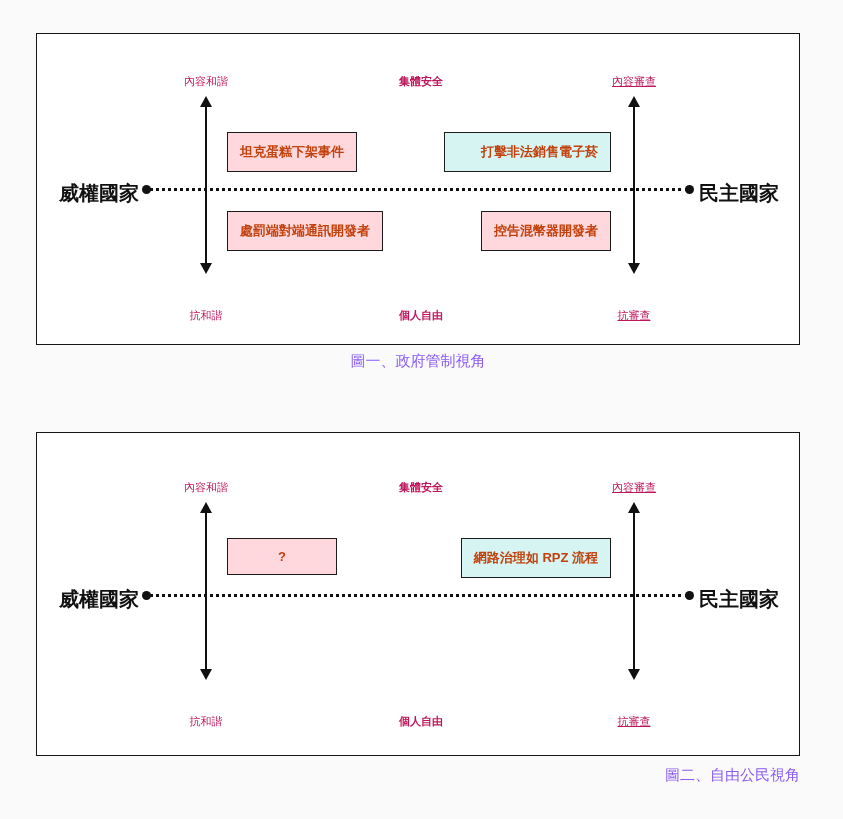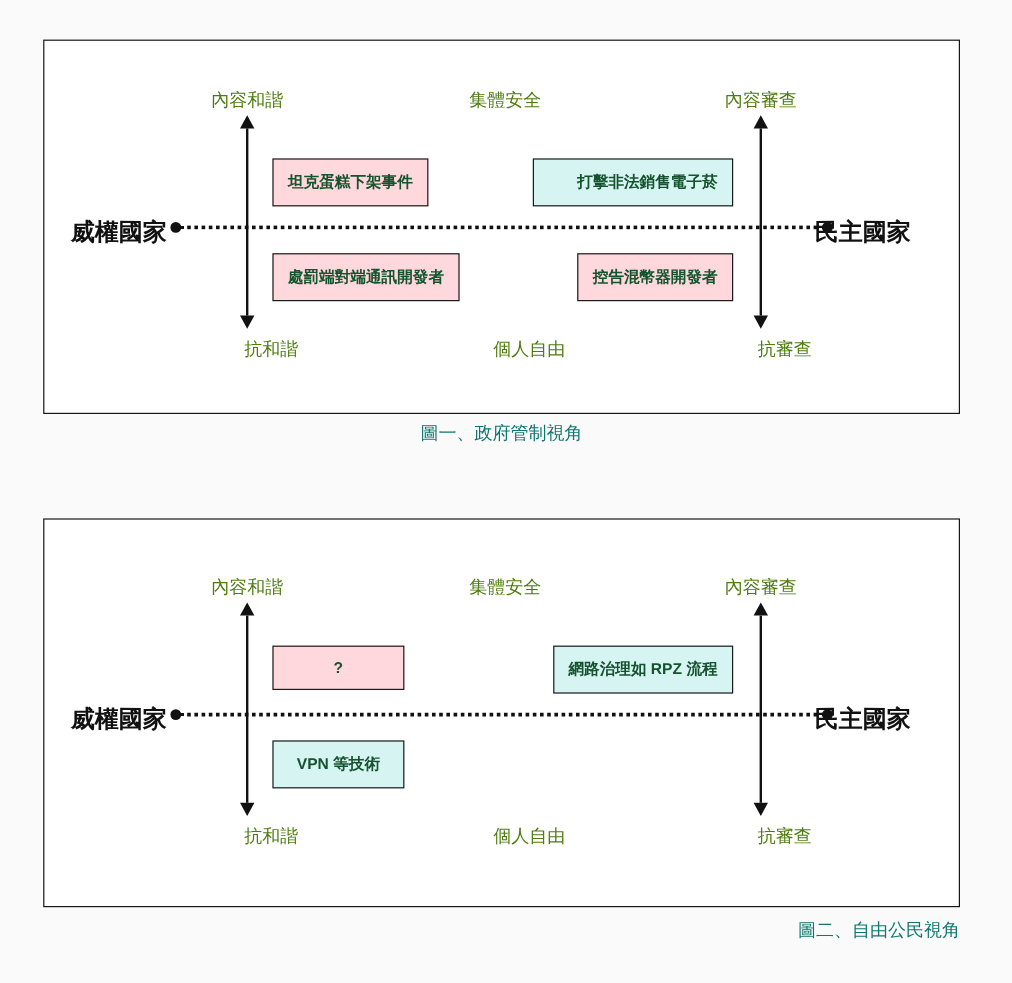--- a/index.html
+++ b/index.html
@@ -17,34 +17,34 @@
     border: 1.5px solid #161616;
     box-sizing: border-box;
   }
   .fig-1 { top: 33px;  height: 312px; }
   .fig-2 { top: 432px; height: 324px; }
   .fig-inner { position: absolute; left: 0; right: 0; top: 0; bottom: 0; }
   .fig-2 .fig-inner { top: 7px; }
 
   .axis-label {
     position: absolute; transform: translateX(-50%);
-    font-size: 15px; white-space: nowrap; color: #4d7c0f;
+    font-size: 11px; white-space: nowrap; color: #be185d;
   }
   .row-top    { top: 40px; }
-  .row-bottom { top: 248px; margin-left: 20px; }
+  .row-bottom { top: 274px; }
   .pos-left   { left: 169px; }
-  .pos-center { left: 384px; font-weight: normal; }
-  .pos-right  { left: 597px; }
+  .pos-center { left: 384px; font-weight: bold; }
+  .pos-right  { left: 597px; text-decoration: underline; }
 
   .end-label {
     position: absolute; top: 146px;
     font-size: 20px; font-weight: bold; white-space: nowrap;
   }
   .end-left  { left: 22px; }
-  .end-right { right: 40px; }
+  .end-right { right: 20px; }
 
   .dotline {
     position: absolute; top: 154px; left: 112px; width: 540px;
     border-top: 3px dotted #111;
   }
   .enddot {
     position: absolute; top: 151px; width: 9px; height: 9px;
     border-radius: 50%; background: #111;
   }
   .enddot.left  { left: 105px; }
@@ -68,30 +68,30 @@
     border-top: 11px solid #111;
   }
 
   .obox {
     position: absolute;
     border: 1.5px solid #1b1b1b;
     box-sizing: border-box;
     min-width: 110px;
     padding: 10px 12px;
     font-size: 13px; font-weight: bold; text-align: center;
-    white-space: nowrap; color: #14532d;
+    white-space: nowrap; color: #c2410c;
   }
   .obox.tl { left: 190px;  top: 98px;  }
   .obox.tr { right: 188px; top: 98px;  }
   .obox.bl { left: 190px;  top: 177px; }
   .obox.br { right: 188px; top: 177px; }
 
   .caption {
     position: absolute; left: 36px; width: 764px;
-    text-align: center; font-size: 15px; color: #0f766e;
+    text-align: center; font-size: 15px; color: #8b5cf6;
     white-space: nowrap;
   }
   .caption-1 { top: 352px; }
   .caption-2 { top: 766px; text-align: right; }
 </style>
 </head>
 <body>
 
 <div class="fig fig-1">
   <div class="fig-inner">
@@ -150,20 +150,19 @@
 
     <div class="dotline"></div>
     <div class="enddot left"></div>
     <div class="enddot right"></div>
 
     <span class="end-label end-left">威權國家</span>
     <span class="end-label end-right">民主國家</span>
 
     <div class="obox tl" style="background-color: rgb(255, 216, 221);">?</div>
     <div class="obox tr" style="background-color: rgb(214, 244, 242);">網路治理如 RPZ 流程</div>
-    <div class="obox bl" style="background-color: rgb(214, 244, 242);">VPN 等技術</div>
 
     <span class="axis-label row-bottom pos-left">抗和諧</span>
     <span class="axis-label row-bottom pos-center">個人自由</span>
     <span class="axis-label row-bottom pos-right">抗審查</span>
   </div>
 </div>
 <div class="caption caption-2">圖二、自由公民視角</div>
 
 </body></html>

